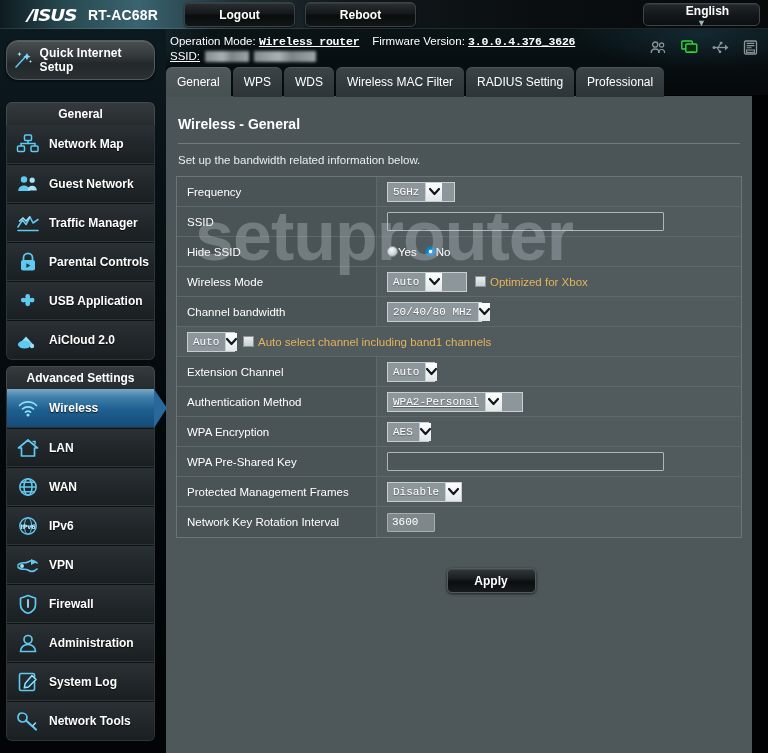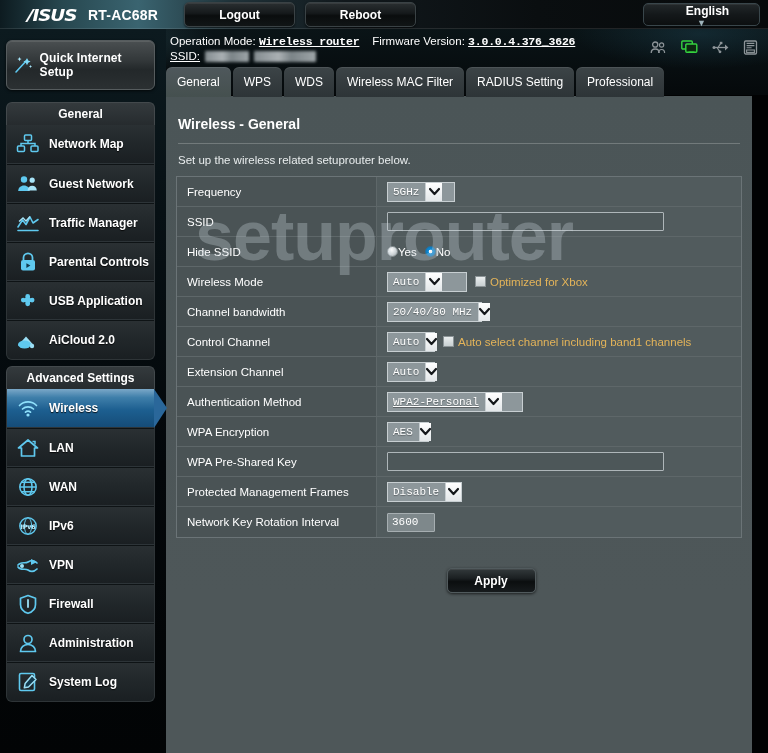--- a/index.html
+++ b/index.html
@@ -92,24 +92,24 @@
   }
 
   
   #sidebar {
     position: absolute; left: 0; top: 29px;
     width: 166px; height: 724px;
     background: linear-gradient(to bottom, #0c1a1f 0%, #071014 25%, #03070a 60%, #020405 100%);
   }
   #qis {
     position: absolute; left: 6px; top: 11px;
-    width: 149px; height: 50px;
+    width: 149px; height: 40px;
     background: linear-gradient(to bottom, #4a4f51 0%, #33383a 40%, #23282a 60%, #2b3032 100%);
     border: 1px solid #565c5e;
-    border-radius: 6px;
+    border-radius: 12px;
     display: flex; align-items: center;
     cursor: pointer;
     box-shadow: 0 1px 3px rgba(0,0,0,.7), inset 0 1px 0 rgba(255,255,255,.10);
   }
   #qis .qis-icon { width: 34px; display: flex; align-items: center; justify-content: center; }
   #qis .qis-label {
     font-size: 12px; font-weight: bold; color: #fff;
     line-height: 14px; letter-spacing: .1px;
   }
 
@@ -571,20 +571,30 @@
       <div class="nav-item">
         <span class="nav-icon">
           <svg class="icn" width="24" height="22" viewBox="0 0 24 22">
             <rect x="3.5" y="2.5" width="15" height="17" rx="1.5" fill="none" stroke="#5fc9ef" stroke-width="1.6"></rect>
             <path d="M16 4.5l4 4-7.5 7.5-4.2.8.8-4.2z" fill="#123a4d" stroke="#9bdff5" stroke-width="1.5" stroke-linejoin="round"></path>
           </svg>
         </span>
         <span class="nav-label">System Log</span>
       </div>
 
+      <div class="nav-item">
+        <span class="nav-icon">
+          <svg class="icn" width="24" height="22" viewBox="0 0 24 22">
+            <path d="M6 3c3 0 5 2 5 4.5S9 12 6.5 12 2 10 2 7.5 3.5 3 6 3z" fill="none" stroke="#5fc9ef" stroke-width="1.7"></path>
+            <path d="M10 10.5L20 19.5" stroke="#5fc9ef" stroke-width="2.2" stroke-linecap="round"></path>
+            <path d="M17 15.5l2.5-2.5" stroke="#9bdff5" stroke-width="1.5" stroke-linecap="round"></path>
+          </svg>
+        </span>
+        <span class="nav-label">Network Tools</span>
+      </div>
 
     </div>
   </div>
 </div>
 
 <div id="opmode">
   <span class="lbl">Operation Mode:</span>
   <span class="val">Wireless router</span>
   &nbsp;&nbsp;
   <span class="lbl">Firmware Version:</span>
@@ -640,21 +650,21 @@
   <div class="tab">Wireless MAC Filter</div>
   <div class="tab">RADIUS Setting</div>
   <div class="tab">Professional</div>
 </div>
 
 <div id="content">
   <div id="content-inner">
 
     <div class="panel-title">Wireless - General</div>
     <div class="title-rule"></div>
-    <div class="panel-desc">Set up the wireless related setuprouter below.</div>
+    <div class="panel-desc">Set up the bandwidth related information below.</div>
 
     <div id="formtable">
 
       <div class="row">
         <div class="cell-label">Frequency</div>
         <div class="cell-value">
           <div class="asus-select" style="width:68px;">
             <span class="sel-text">5GHz</span>
             <span class="sel-arrow">
               <svg width="11" height="9" viewBox="0 0 11 9">
@@ -712,21 +722,20 @@
             <span class="sel-arrow">
               <svg width="11" height="9" viewBox="0 0 11 9">
                   <path d="M1 2l4.5 5L10 2" fill="none" stroke="#14171a" stroke-width="2.2" stroke-linecap="round" stroke-linejoin="round"></path>
                 </svg>
             </span>
           </div>
         </div>
       </div>
 
       <div class="row">
-        <div class="cell-label">Control Channel</div>
         <div class="cell-value">
           <div class="asus-select" style="width:48px;">
             <span class="sel-text">Auto</span>
             <span class="sel-arrow">
               <svg width="11" height="9" viewBox="0 0 11 9">
                   <path d="M1 2l4.5 5L10 2" fill="none" stroke="#14171a" stroke-width="2.2" stroke-linecap="round" stroke-linejoin="round"></path>
                 </svg>
             </span>
           </div>
           <span class="cb-wrap">

